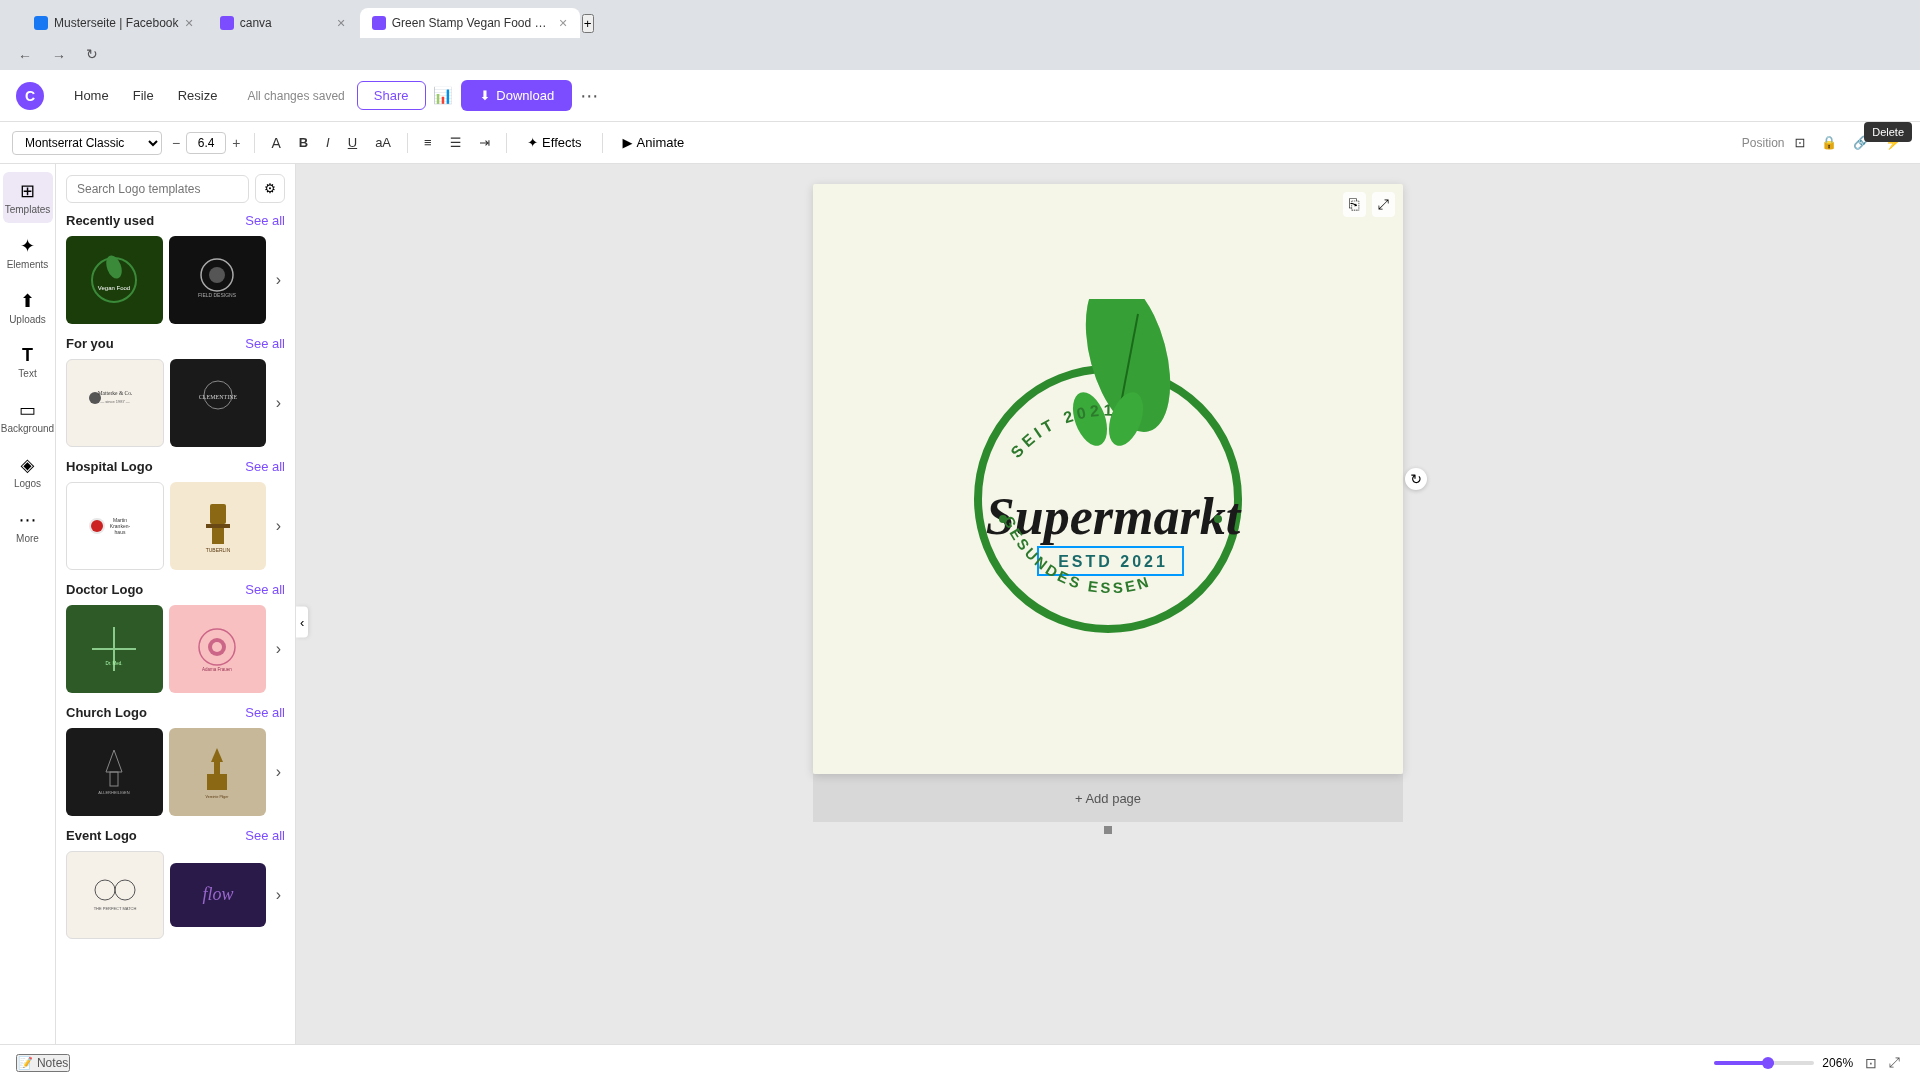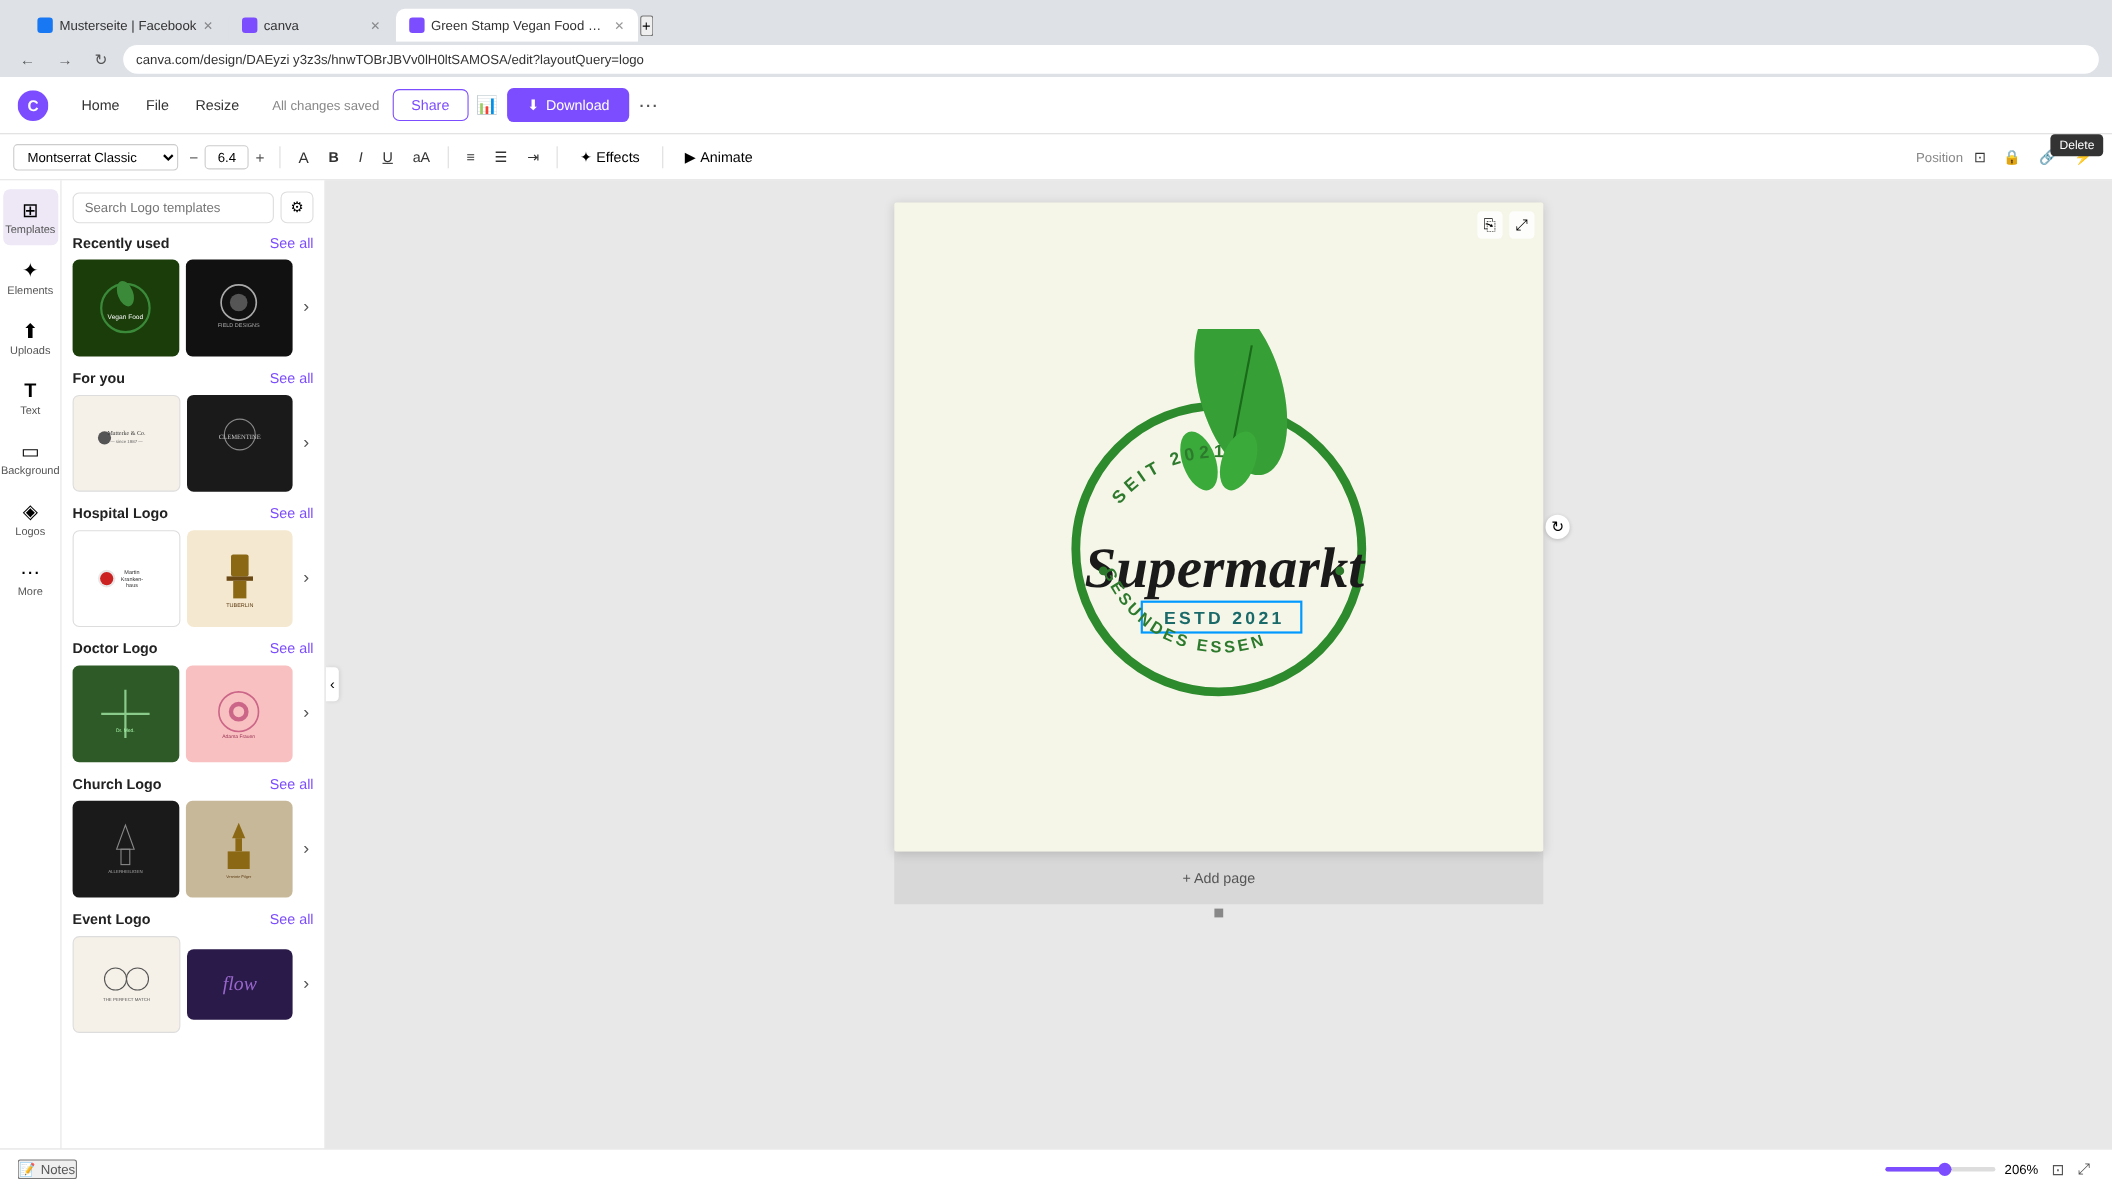--- a/index.html
+++ b/index.html
@@ -104,23 +104,20 @@
         <div class="favicon" style="background:#7c4dff;border-radius:3px;width:14px;height:14px;"></div>
         <span class="tab-title">Green Stamp Vegan Food Res...</span>
         <span class="close-tab">✕</span>
       </div>
       <button class="new-tab">+</button>
     </div>
     <div class="nav-bar">
       <button class="nav-btn">←</button>
       <button class="nav-btn">→</button>
       <button class="nav-btn">↻</button>
-      <div class="address-bar">
-        <span>canva.com/design/DAEyzi y3z3s/hnwTOBrJBVv0lH0ltSAMOSA/edit?layoutQuery=logo</span>
-      </div>
     </div>
   </div>
 </div>
 
 <div class="app-header">
   <div class="logo-area">
     <svg width="28" height="28" viewBox="0 0 28 28">
       <circle cx="14" cy="14" r="14" fill="#7c4dff"></circle>
       <text x="14" y="19" text-anchor="middle" fill="white" font-size="14" font-weight="bold">C</text>
     </svg>

